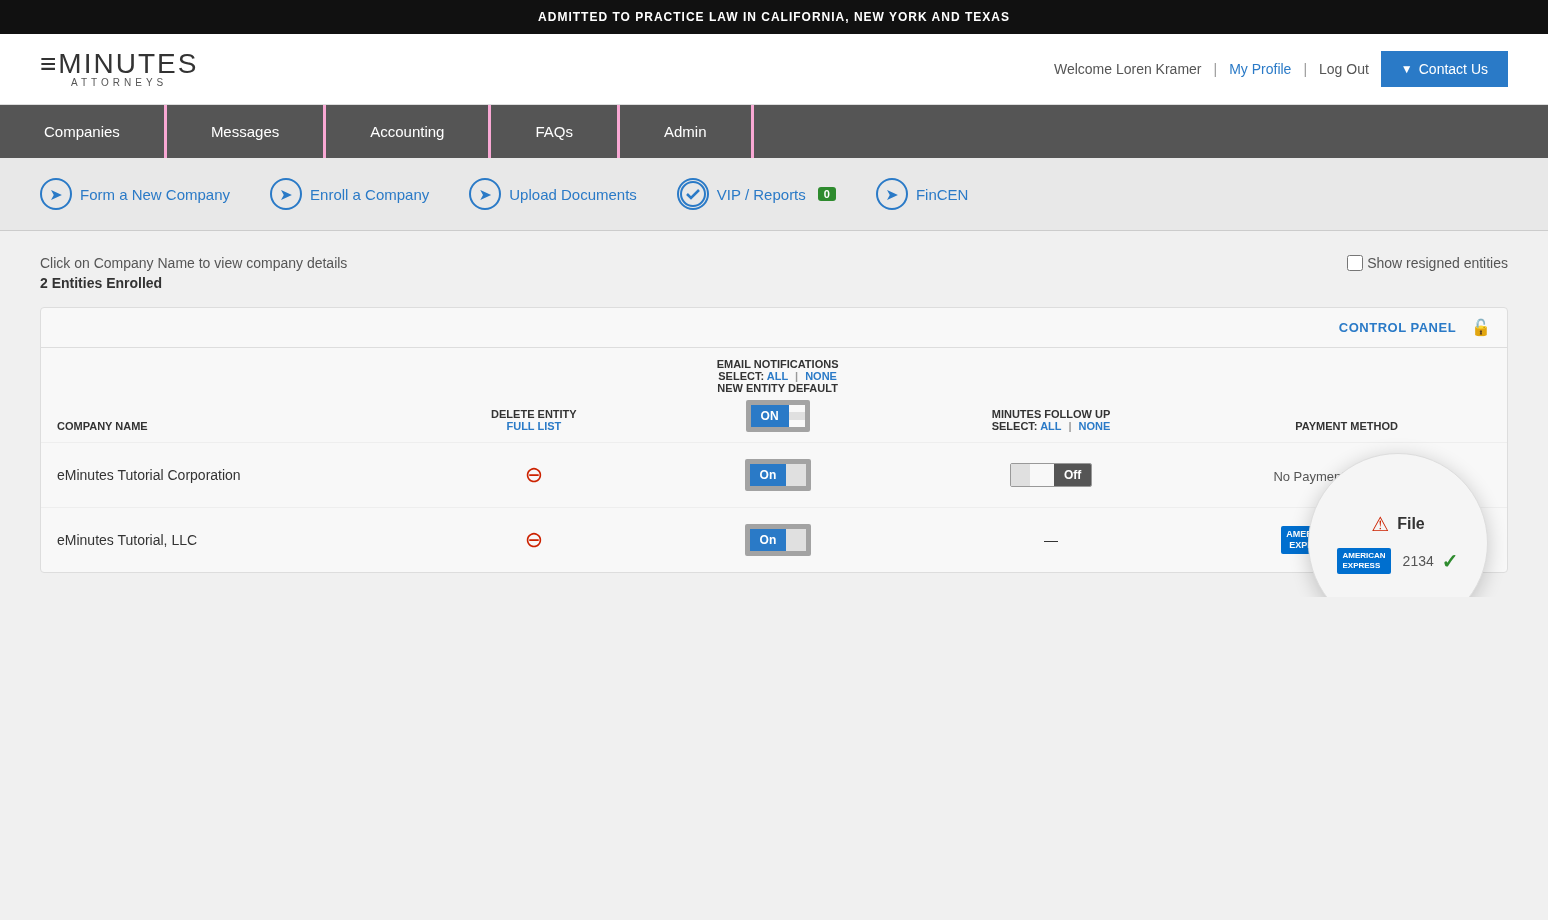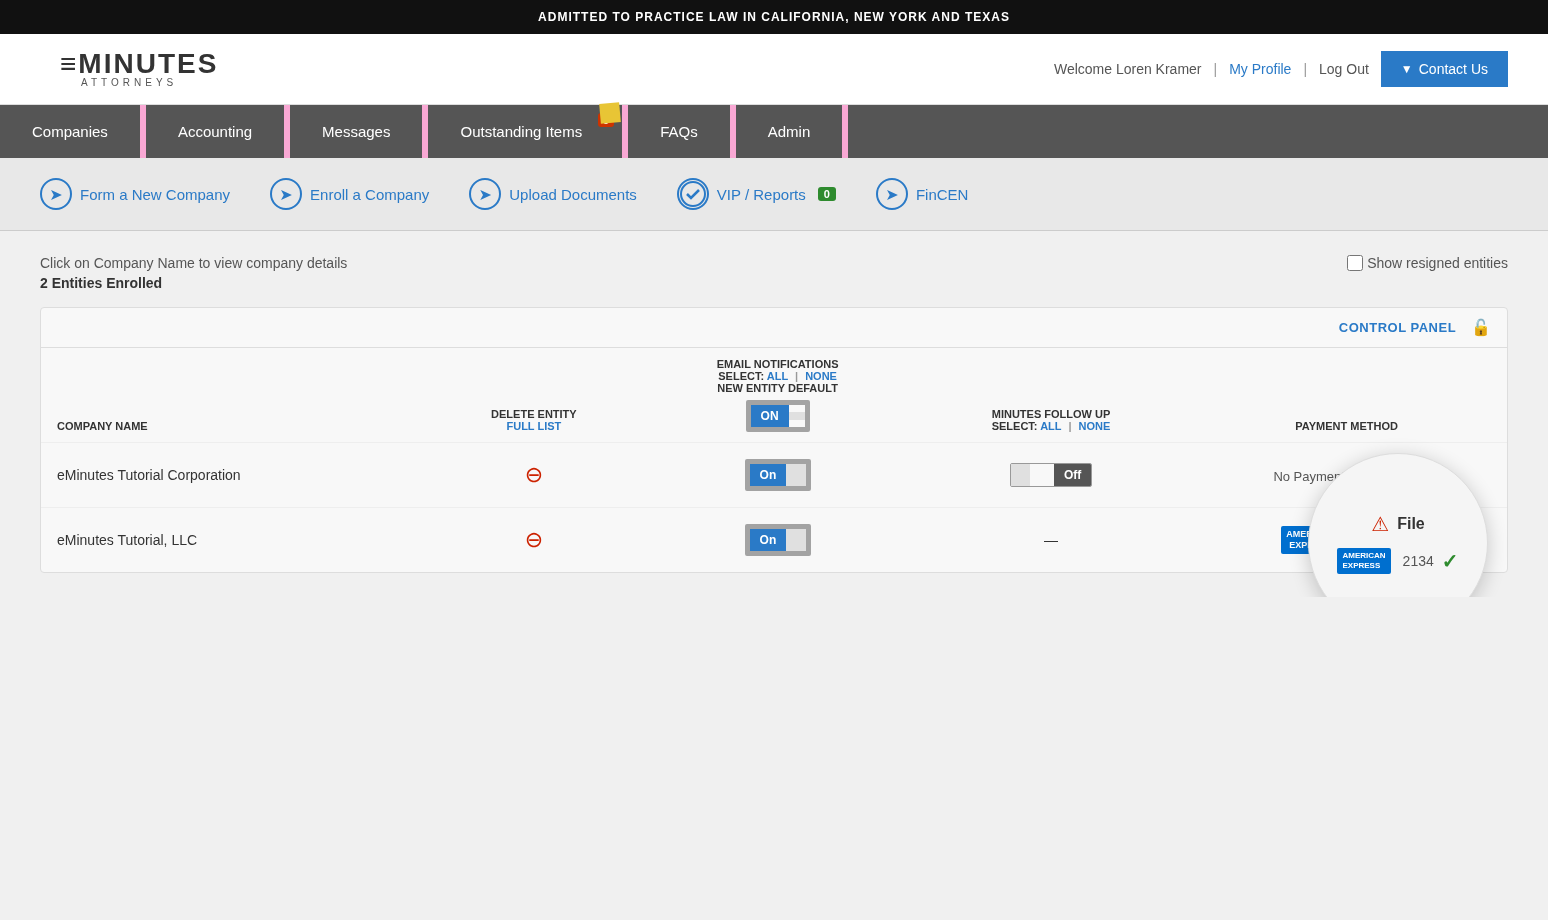--- a/index.html
+++ b/index.html
@@ -20,21 +20,21 @@
     .header {
       background: #fff;
       padding: 16px 40px;
       display: flex;
       align-items: center;
       justify-content: space-between;
       border-bottom: 1px solid #ddd;
     }
     .logo-area { display: flex; align-items: center; }
     .logo-text { line-height: 1; }
-    .logo-main { font-size: 28px; font-weight: bold; color: #333; letter-spacing: 2px; margin-left: 20px; }
+    .logo-main { font-size: 28px; font-weight: normal; color: #333; letter-spacing: 2px; }
     .logo-sub { font-size: 10px; letter-spacing: 4px; color: #555; text-align: center; }
     .header-right { display: flex; align-items: center; gap: 12px; }
     .welcome-text { color: #555; font-size: 14px; }
     .my-profile-link { color: #2a7ac7; text-decoration: none; font-size: 14px; cursor: pointer; }
     .separator { color: #999; }
     .logout-link { color: #555; text-decoration: none; font-size: 14px; cursor: pointer; }
     .contact-btn {
       background: #2a7ac7;
       color: #fff;
       border: none;
@@ -48,28 +48,28 @@
     .contact-btn .arrow-down { font-size: 12px; }
 
     
     .nav {
       background: #555;
       display: flex;
       align-items: stretch;
     }
     .nav-item {
       color: #fff;
-      padding: 18px 32px;
+      padding: 18px 44px;
       font-size: 15px;
       cursor: pointer;
       position: relative;
       display: flex;
       align-items: center;
       gap: 6px;
-      border-right: 6px solid #f9a8d4;
+      border-right: 3px solid #f9a8d4;
     }
     .nav-badge {
       background: #cc3300;
       color: #fff;
       font-size: 11px;
       font-weight: bold;
       border-radius: 3px;
       padding: 1px 5px;
       position: absolute;
       top: 8px;
@@ -311,29 +311,24 @@
       <span>Contact Us</span>
     </button>
   </div>
 </div>
 
 <nav class="nav">
   <div class="nav-item">
     <span>Companies</span>
   </div>
   <div class="nav-item">
+    <span>Messages</span>
+  </div>
+  <div class="nav-item">
     <span>Accounting</span>
-  </div>
-  <div class="nav-item">
-    <span>Messages</span>
-  </div>
-  <div class="nav-item" style="position:relative;padding-right:40px;">
-    <span>Outstanding Items</span>
-    <span class="nav-badge">9</span>
-    <span class="nav-badge-sticky"></span>
   </div>
   <div class="nav-item">
     <span>FAQs</span>
   </div>
   <div class="nav-item">
     <span>Admin</span>
   </div>
 </nav>
 
 <div class="quick-actions">

